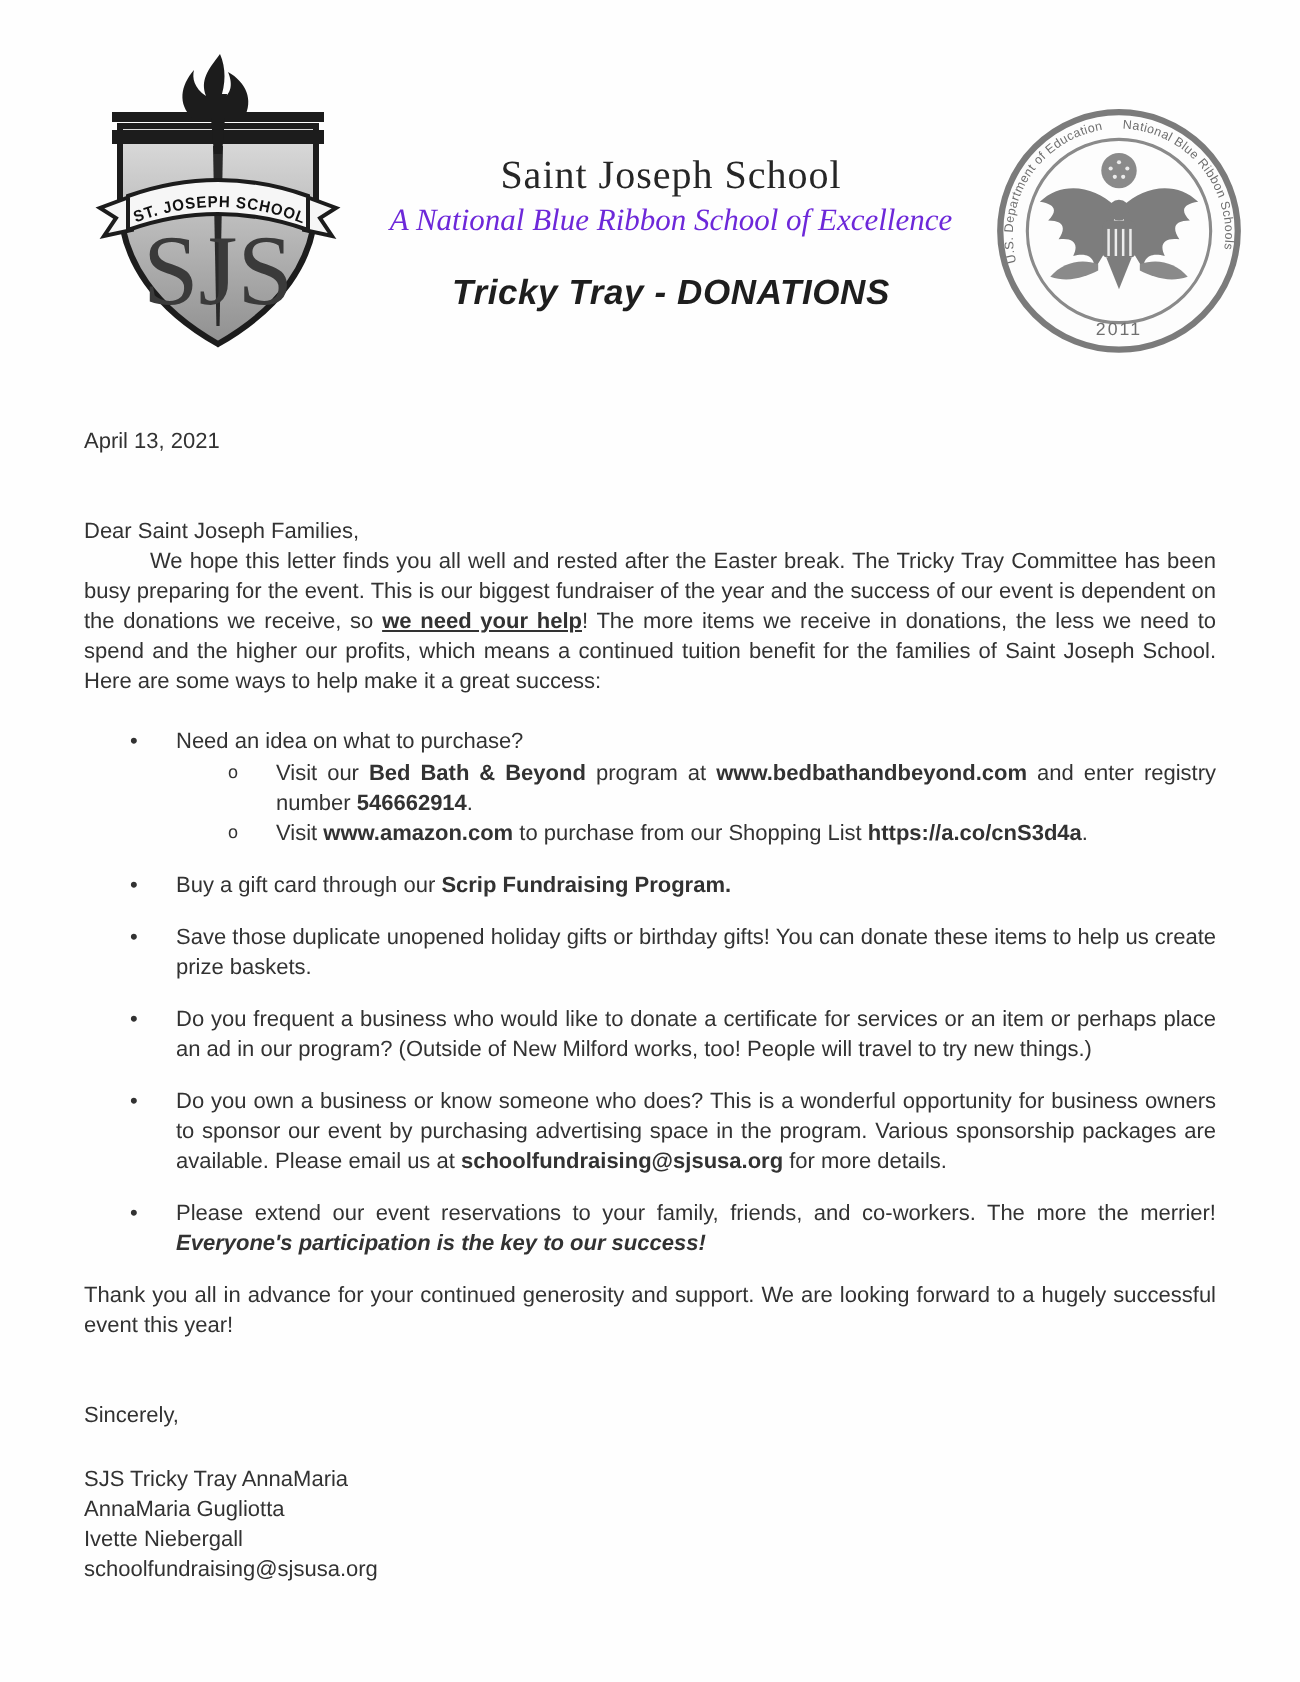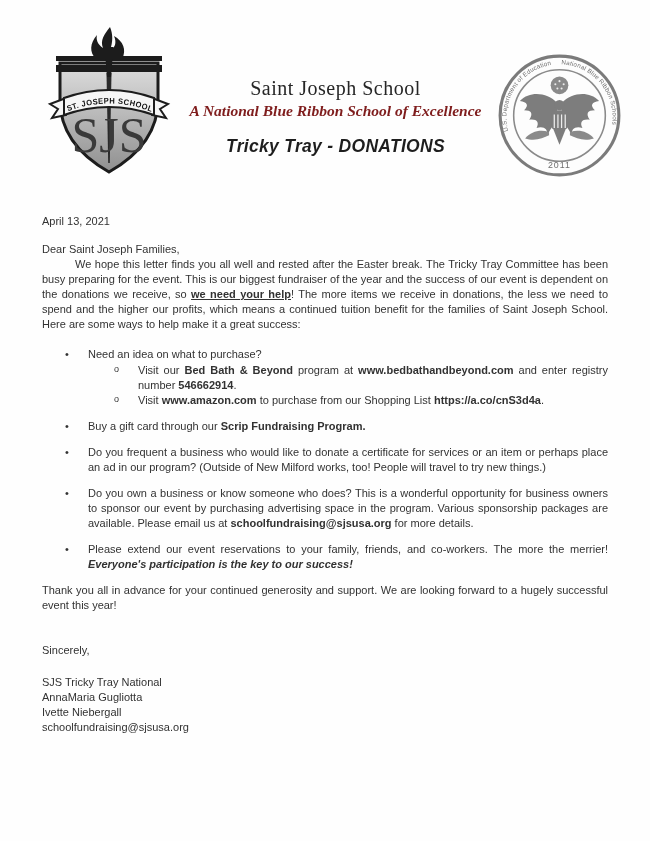--- a/index.html
+++ b/index.html
@@ -5,26 +5,26 @@
   html,body{margin:0;padding:0;background:#e8e8e8;}
   .page{
     width:650px;height:841px;background:#fefefdf;background:#fefefe;
     font-family:"Liberation Sans",sans-serif;color:#323232;
     position:relative;box-sizing:border-box;overflow:hidden;margin:0 auto;
   }
   .header{display:flex;align-items:flex-start;padding:25px 28px 0 44px;}
   .crest{width:130px;height:150px;flex:0 0 auto;}
   .header-center{flex:1;text-align:center;padding-top:52px;}
   .school-name{font-family:"Liberation Serif",serif;font-size:20px;letter-spacing:.5px;color:#262626;}
-  .tagline{font-family:"Liberation Serif",serif;font-style:italic;font-weight:bold;font-size:15.5px;color:#7f1d1d;margin-top:2px;}
+  .tagline{font-family:"Liberation Serif",serif;font-style:italic;font-weight:normal;font-size:15.5px;color:#6d28d9;margin-top:2px;}
   .doc-title{font-size:17.5px;font-weight:bold;letter-spacing:.3px;color:#1e1e1e;margin-top:16px;font-style:italic;}
   .seal{width:125px;height:125px;flex:0 0 auto;margin-top:28px;}
   .letter{padding:0 42px;font-size:11px;line-height:15px;}
   .date{margin-top:36px;}
-  .salutation{margin-top:13px;}
+  .salutation{margin-top:30px;}
   .para{text-align:justify;}
   .intro{text-indent:33px;}
   .bold{font-weight:bold;}
   .bold-underline{font-weight:bold;text-decoration:underline;}
   .bold-italic{font-weight:bold;font-style:italic;}
   ul.main-list{list-style:none;margin:15px 0 0 0;padding:0;}
   ul.main-list>li{position:relative;padding-left:46px;margin-bottom:11px;text-align:justify;}
   ul.main-list>li::before{content:"\2022";position:absolute;left:23px;top:0;}
   ul.sub-list{list-style:none;margin:1px 0 0 0;padding:0;}
   ul.sub-list>li{position:relative;padding-left:50px;text-align:justify;}
@@ -117,33 +117,36 @@
           <div><span>Need an idea on what to purchase?</span></div>
           <ul class="sub-list">
             <li><span>Visit our </span><span class="bold">Bed Bath &amp; Beyond</span><span> program at </span><span class="bold">www.bedbathandbeyond.com</span><span> and enter registry number </span><span class="bold">546662914</span><span>.</span></li>
             <li><span>Visit </span><span class="bold">www.amazon.com</span><span> to purchase from our Shopping List </span><span class="bold">https://a.co/cnS3d4a</span><span>.</span></li>
           </ul>
         </li>
         <li>
           <div><span>Buy a gift card through our </span><span class="bold">Scrip Fundraising Program.</span></div>
         </li>
         <li>
+          <div><span>Save those duplicate unopened holiday gifts or birthday gifts! You can donate these items to help us create prize baskets.</span></div>
+        </li>
+        <li>
           <div><span>Do you frequent a business who would like to donate a certificate for services or an item or perhaps place an ad in our program? (Outside of New Milford works, too! People will travel to try new things.)</span></div>
         </li>
         <li>
           <div><span>Do you own a business or know someone who does? This is a wonderful opportunity for business owners to sponsor our event by purchasing advertising space in the program. Various sponsorship packages are available. Please email us at </span><span class="bold">schoolfundraising@sjsusa.org</span><span> for more details.</span></div>
         </li>
         <li>
           <div><span>Please extend our event reservations to your family, friends, and co-workers.  The more the merrier! </span><span class="bold-italic">Everyone's participation is the key to our success!</span></div>
         </li>
       </ul>
 
     <div class="para">Thank you all in advance for your continued generosity and support.  We are looking forward to a hugely successful event this year!</div>
     <div class="signoff">Sincerely,</div>
     <div class="signature">
-        <div>SJS Tricky Tray National</div>
+        <div>SJS Tricky Tray AnnaMaria</div>
         <div>AnnaMaria Gugliotta</div>
         <div>Ivette Niebergall</div>
         <div>schoolfundraising@sjsusa.org</div>
       </div>
   </div>
 
 </div>
 
 </body></html>

